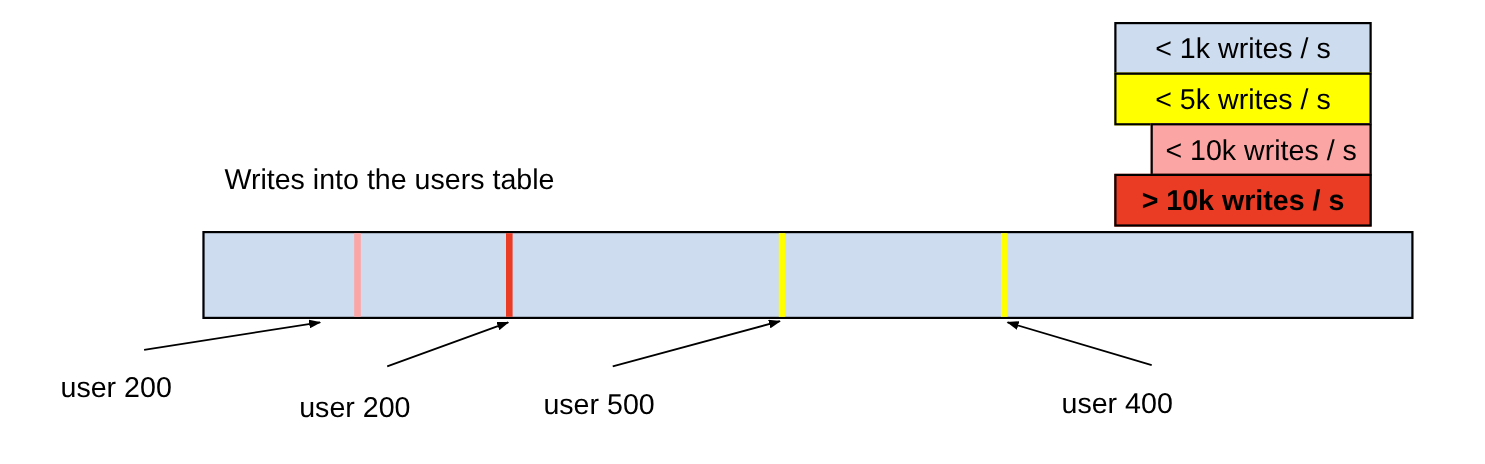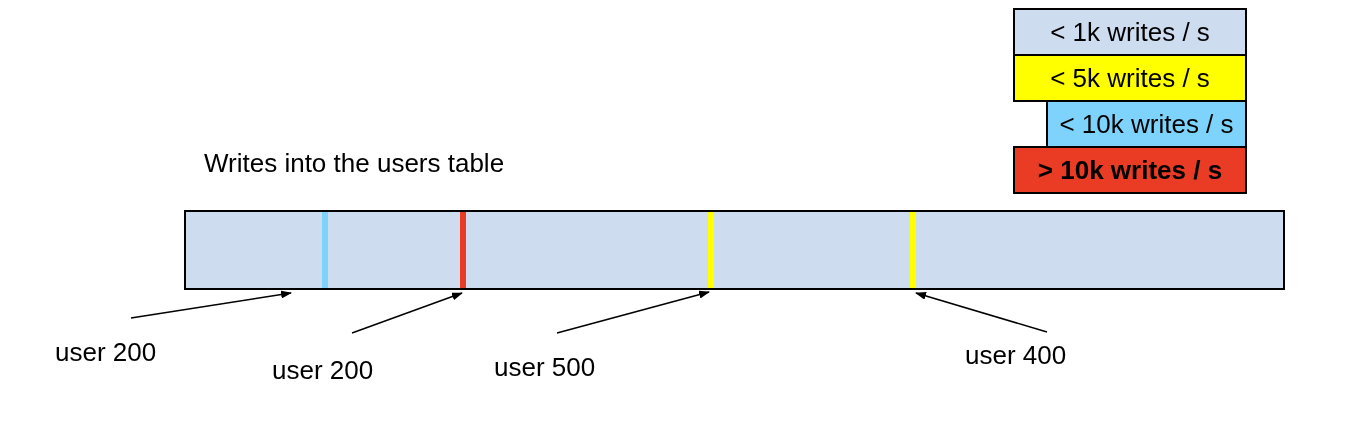--- a/index.html
+++ b/index.html
@@ -34,49 +34,49 @@
     top: 0;
     bottom: 0;
     width: 6px;
   }
   .stripe-1 { left: 103px; }
   .stripe-2 { left: 274px; }
   .stripe-3 { left: 522px; }
   .stripe-4 { left: 724px; }
   .bg-blue   { background: #cedcf0; }
   .bg-yellow { background: #ffff00; }
-  .bg-orange { background: #7dd3fc; margin-left: 33px; }
+  .bg-orange { background: #fca5a5; margin-left: 33px; }
   .bg-red    { background: #ea3b24; font-weight: bold; }
   .legend {
     position: absolute;
     left: 1013px;
     top: 8px;
     width: 234px;
   }
   .legend-row {
     box-sizing: border-box;
     height: 48px;
     border: 2px solid #000000;
     margin-top: -2px;
     display: flex;
     align-items: center;
     justify-content: center;
     font-size: 26px;
     white-space: nowrap;
   }
-  .legend-row:first-child { margin-top: 0; }
+  .legend-row:first-child { margin-top: 12px; }
   .user-label {
     position: absolute;
     font-size: 26px;
     white-space: nowrap;
   }
   .label-1 { left: 55px;  top: 337px; }
   .label-2 { left: 272px; top: 355px; }
   .label-3 { left: 494px; top: 352px; }
-  .label-4 { left: 965px; top: 340px; }
+  .label-4 { left: 965px; top: 351px; }
   .arrows {
     position: absolute;
     left: 0;
     top: 0;
     pointer-events: none;
   }
   .arrow-line {
     stroke: #000000;
     stroke-width: 1.6;
     fill: none;

